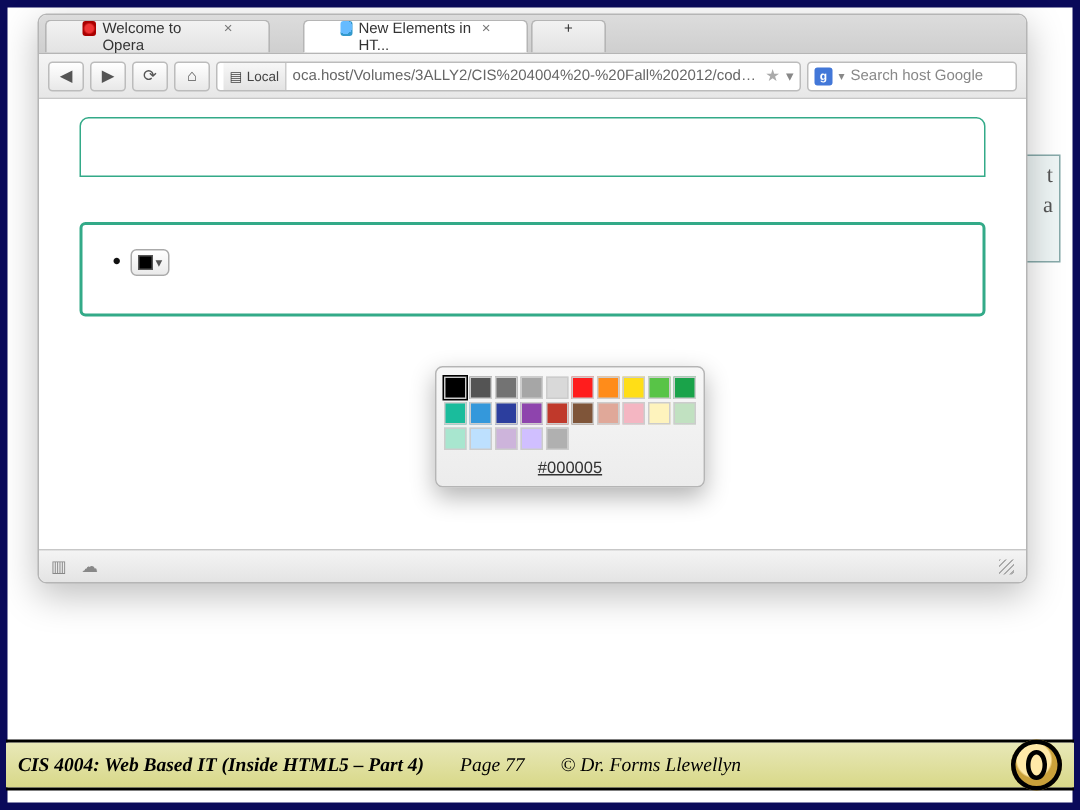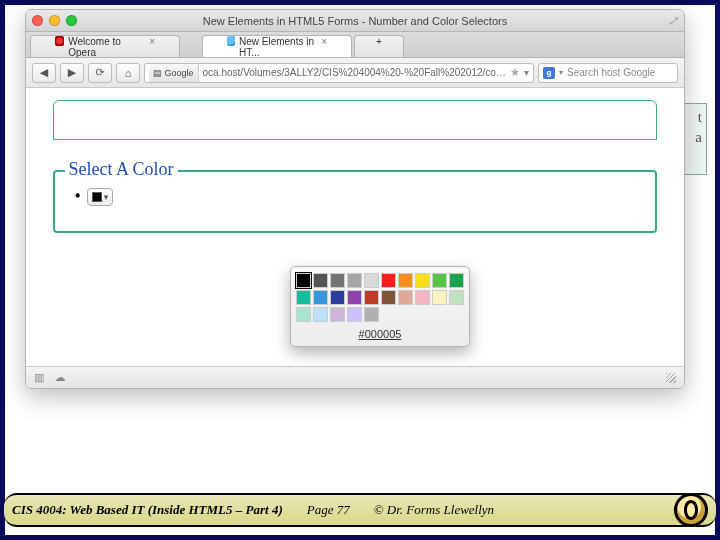--- a/index.html
+++ b/index.html
@@ -137,21 +137,21 @@
   .obscured {
     position:absolute; top:98px; right:8px; width:36px; height:72px;
     border:1px solid #8aa; background:#eef5f5; font-family:Georgia,serif; color:#555;
     font-size:15px; padding:4px; line-height:1.3;
   }
   .footer {
     position:absolute; left:-1px; right:-1px; bottom:8px; height:34px;
     border-top:2px solid #000; border-bottom:2px solid #000;
     background: linear-gradient(#e8e8b8,#d8d888);
     display:flex; align-items:center; padding:0 8px; gap:24px;
-    font-family: "Times New Roman", serif; font-style: italic; font-size:13px; color:#000;border-radius:13px;
+    font-family: "Times New Roman", serif; font-style: italic; font-size:13px; color:#000;
   }
   .footer .course { font-weight:bold; }
   .footer .seal {
     margin-left:auto; width:34px; height:34px; border-radius:50%;
     background: radial-gradient(circle at 45% 40%, #ffe9a8 0 40%, #caa13a 45% 100%);
     position:relative; box-shadow: inset 0 0 0 3px #000;
     overflow:hidden;
   }
   .footer .seal svg { position:absolute; left:4px; top:4px; }
 </style>
@@ -159,29 +159,20 @@
 <body>
 
 <div class="slide">
 
   <div class="obscured">
     <div style="text-align:right">t</div>
     <div style="text-align:right">a</div>
   </div>
 
   <div class="browser">
-    <div class="titlebar">
-      <div class="traffic">
-        <span class="dot close-d"></span>
-        <span class="dot min-d"></span>
-        <span class="dot max-d"></span>
-      </div>
-      <div class="titlebar-title">New Elements in HTML5 Forms - Number and Color Selectors</div>
-      <div class="fullscreen">⤢</div>
-    </div>
 
     <div class="tabstrip">
       <div class="tab">
         <span class="favicon fav-opera"></span>
         <span>Welcome to Opera</span>
         <span class="tab-close">×</span>
       </div>
       <div class="tab active">
         <span class="favicon fav-html5"></span>
         <span>New Elements in HT...</span>
@@ -191,38 +182,37 @@
     </div>
 
     <div class="toolbar">
       <div class="nav-btn">◀</div>
       <div class="nav-btn">▶</div>
       <div class="nav-btn">⟳</div>
       <div class="nav-btn">⌂</div>
       <div class="urlbar">
         <span class="local-badge">
           <span style="margin-right:3px">▤</span>
-          <span>Google</span>
+          <span>Local</span>
         </span>
         <span style="white-space:nowrap; overflow:hidden; text-overflow:ellipsis; flex:1">oca.host/Volumes/3ALLY2/CIS%204004%20-%20Fall%202012/code/insid</span>
         <span class="bookmark-star">★</span>
         <span style="color:#888">▾</span>
       </div>
       <div class="searchbar">
         <span class="g-icon">g</span>
         <span style="color:#888; font-size:8px">▾</span>
         <span>Search host Google</span>
       </div>
     </div>
 
     <div class="viewport">
       <div class="faded-box"></div>
 
       <div class="fieldset">
-        <div class="legend">Select A Color</div>
         <div class="field-row">
           <span class="bullet">•</span>
           <span class="swatch-picker">
             <span class="swatch"></span>
             <span class="dd-arr">▾</span>
           </span>
         </div>
       </div>
 
       <div class="color-popover">

